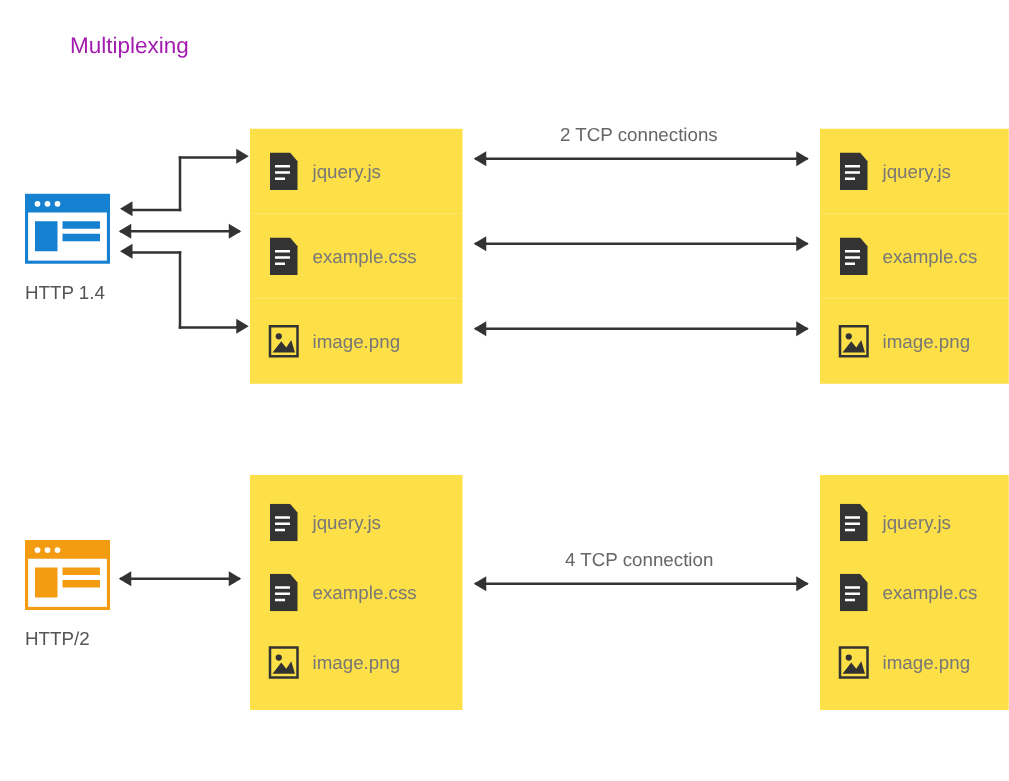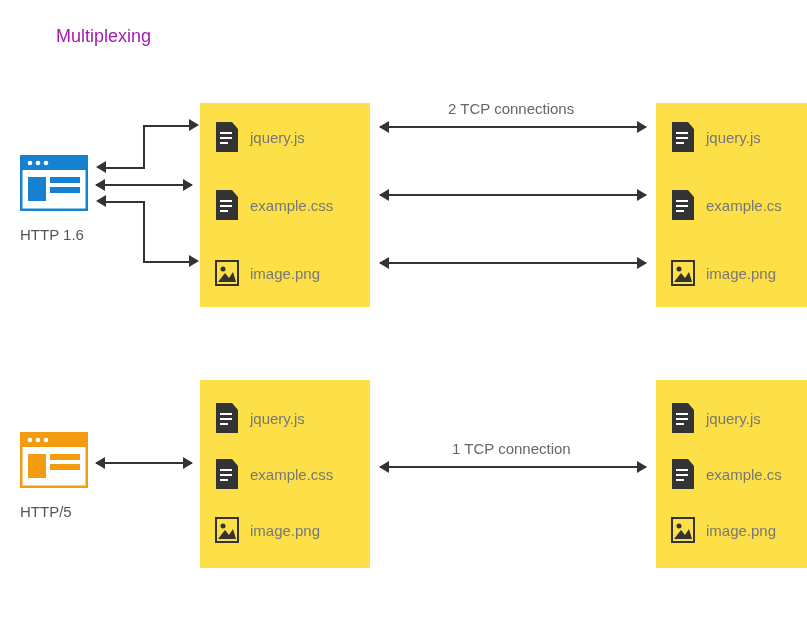--- a/index.html
+++ b/index.html
@@ -100,21 +100,21 @@
   <rect x="1" y="1" width="66" height="54" fill="#fff" stroke="#1681d0" stroke-width="3"></rect>
   <rect x="1" y="1" width="66" height="14" fill="#1681d0"></rect>
   <circle cx="10" cy="8" r="2.3" fill="#fff"></circle>
   <circle cx="18" cy="8" r="2.3" fill="#fff"></circle>
   <circle cx="26" cy="8" r="2.3" fill="#fff"></circle>
   <rect x="8" y="22" width="18" height="24" fill="#1681d0"></rect>
   <rect x="30" y="22" width="30" height="6" fill="#1681d0"></rect>
   <rect x="30" y="32" width="30" height="6" fill="#1681d0"></rect>
 </svg>
 </div>
-<div class="browser-label" style="left:20px; top:226px;">HTTP 1.6</div>
+<div class="browser-label" style="left:20px; top:226px;">HTTP 1.4</div>
 
 <div class="filebox" style="left:200px; top:103px; width:170px;">
   <div class="file-row">
     <svg class="ficon" viewBox="0 0 26 30">
       <path d="M2 0 H18 L24 7 V30 H2 Z" fill="#333"></path>
       <rect x="6" y="10" width="12" height="2" fill="#fff"></rect>
       <rect x="6" y="15" width="12" height="2" fill="#fff"></rect>
       <rect x="6" y="20" width="8" height="2" fill="#fff"></rect>
     </svg>
     <span class="file-label">jquery.js</span>
@@ -204,21 +204,21 @@
   <rect x="1" y="1" width="66" height="54" fill="#fff" stroke="#f39c12" stroke-width="3"></rect>
   <rect x="1" y="1" width="66" height="14" fill="#f39c12"></rect>
   <circle cx="10" cy="8" r="2.3" fill="#fff"></circle>
   <circle cx="18" cy="8" r="2.3" fill="#fff"></circle>
   <circle cx="26" cy="8" r="2.3" fill="#fff"></circle>
   <rect x="8" y="22" width="18" height="24" fill="#f39c12"></rect>
   <rect x="30" y="22" width="30" height="6" fill="#f39c12"></rect>
   <rect x="30" y="32" width="30" height="6" fill="#f39c12"></rect>
 </svg>
 </div>
-<div class="browser-label" style="left:20px; top:503px;">HTTP/5</div>
+<div class="browser-label" style="left:20px; top:503px;">HTTP/2</div>
 
 <div class="filebox" style="left:200px; top:380px; width:170px;">
   <div class="file-row stacked">
     <svg class="ficon" viewBox="0 0 26 30">
       <path d="M2 0 H18 L24 7 V30 H2 Z" fill="#333"></path>
       <rect x="6" y="10" width="12" height="2" fill="#fff"></rect>
       <rect x="6" y="15" width="12" height="2" fill="#fff"></rect>
       <rect x="6" y="20" width="8" height="2" fill="#fff"></rect>
     </svg>
     <span class="file-label">jquery.js</span>
@@ -264,17 +264,17 @@
   <div class="file-row stacked">
     <svg class="ficon" viewBox="0 0 26 30">
       <rect x="2" y="3" width="22" height="24" fill="none" stroke="#333" stroke-width="2"></rect>
       <circle cx="9" cy="11" r="2.5" fill="#333"></circle>
       <path d="M4 24 L11 15 L15 20 L19 14 L22 24 Z" fill="#333"></path>
     </svg>
     <span class="file-label">image.png</span>
   </div>
 </div>
 
-<div class="conn-label" style="left:452px; top:440px;">1 TCP connection</div>
+<div class="conn-label" style="left:452px; top:440px;">4 TCP connection</div>
 
 <div class="arrow-h" style="left:380px; top:466px; width:266px;"></div>
 
 <div class="arrow-h" style="left:96px; top:462px; width:96px;"></div>
 
 </body></html>

